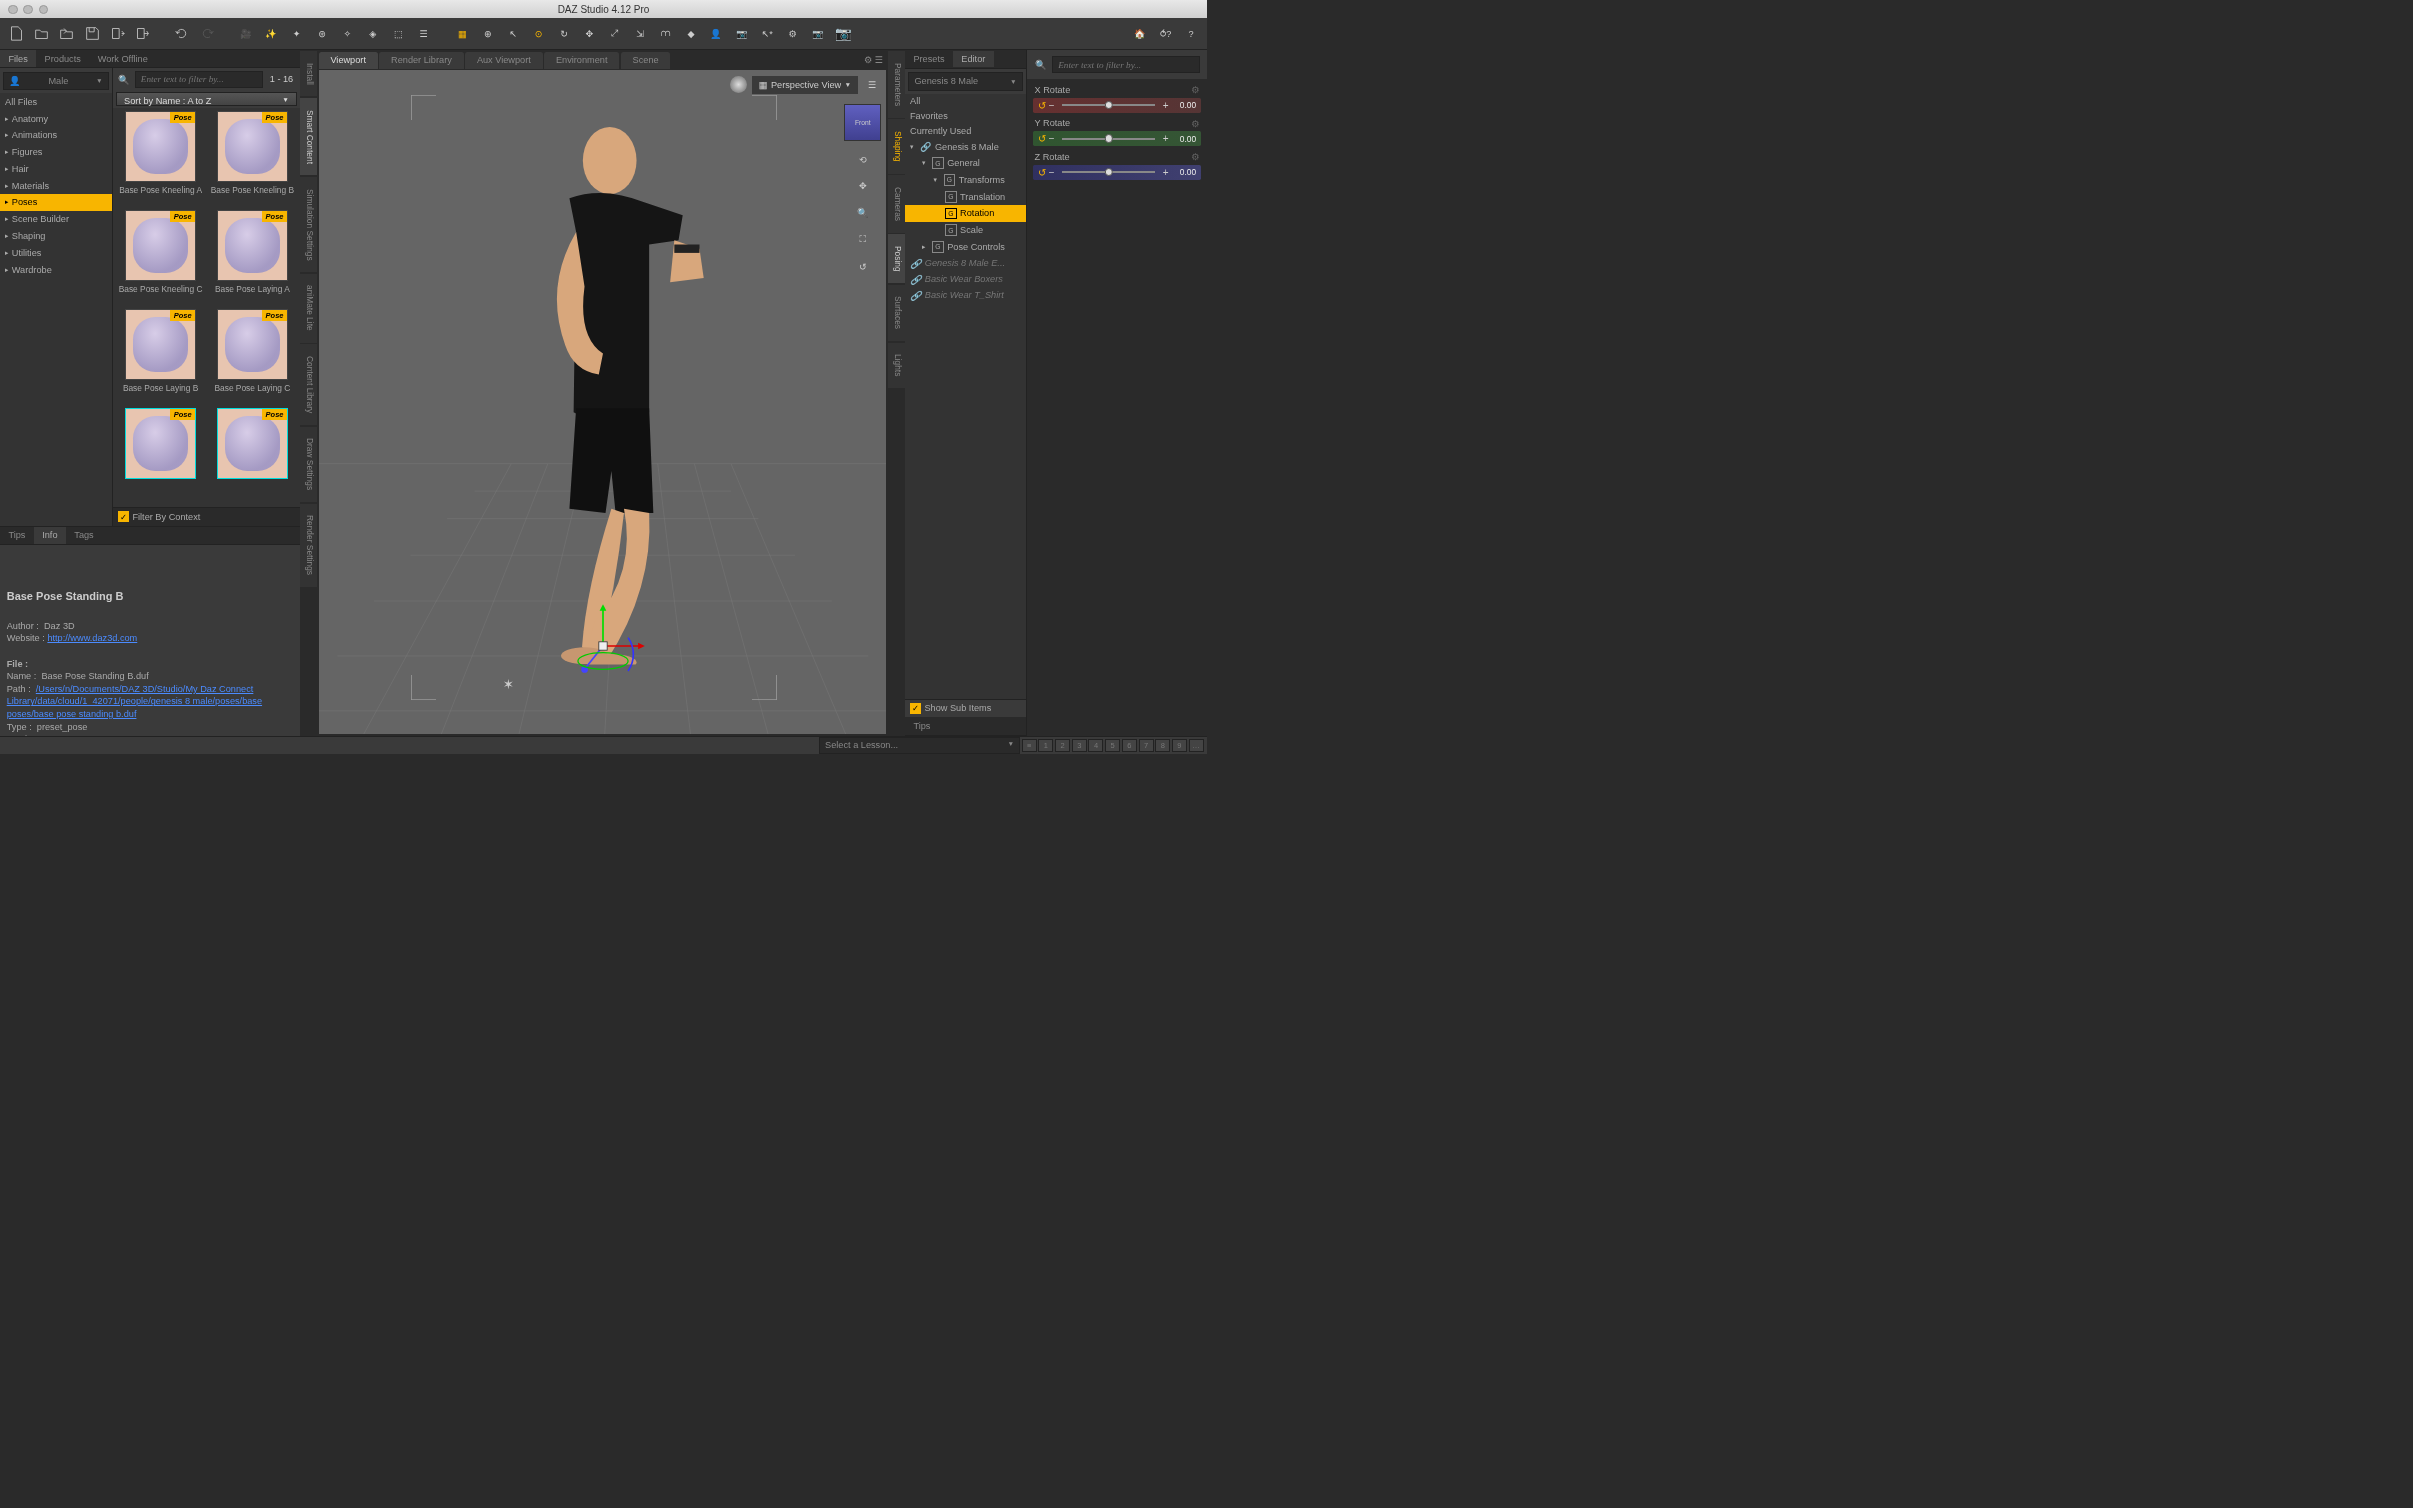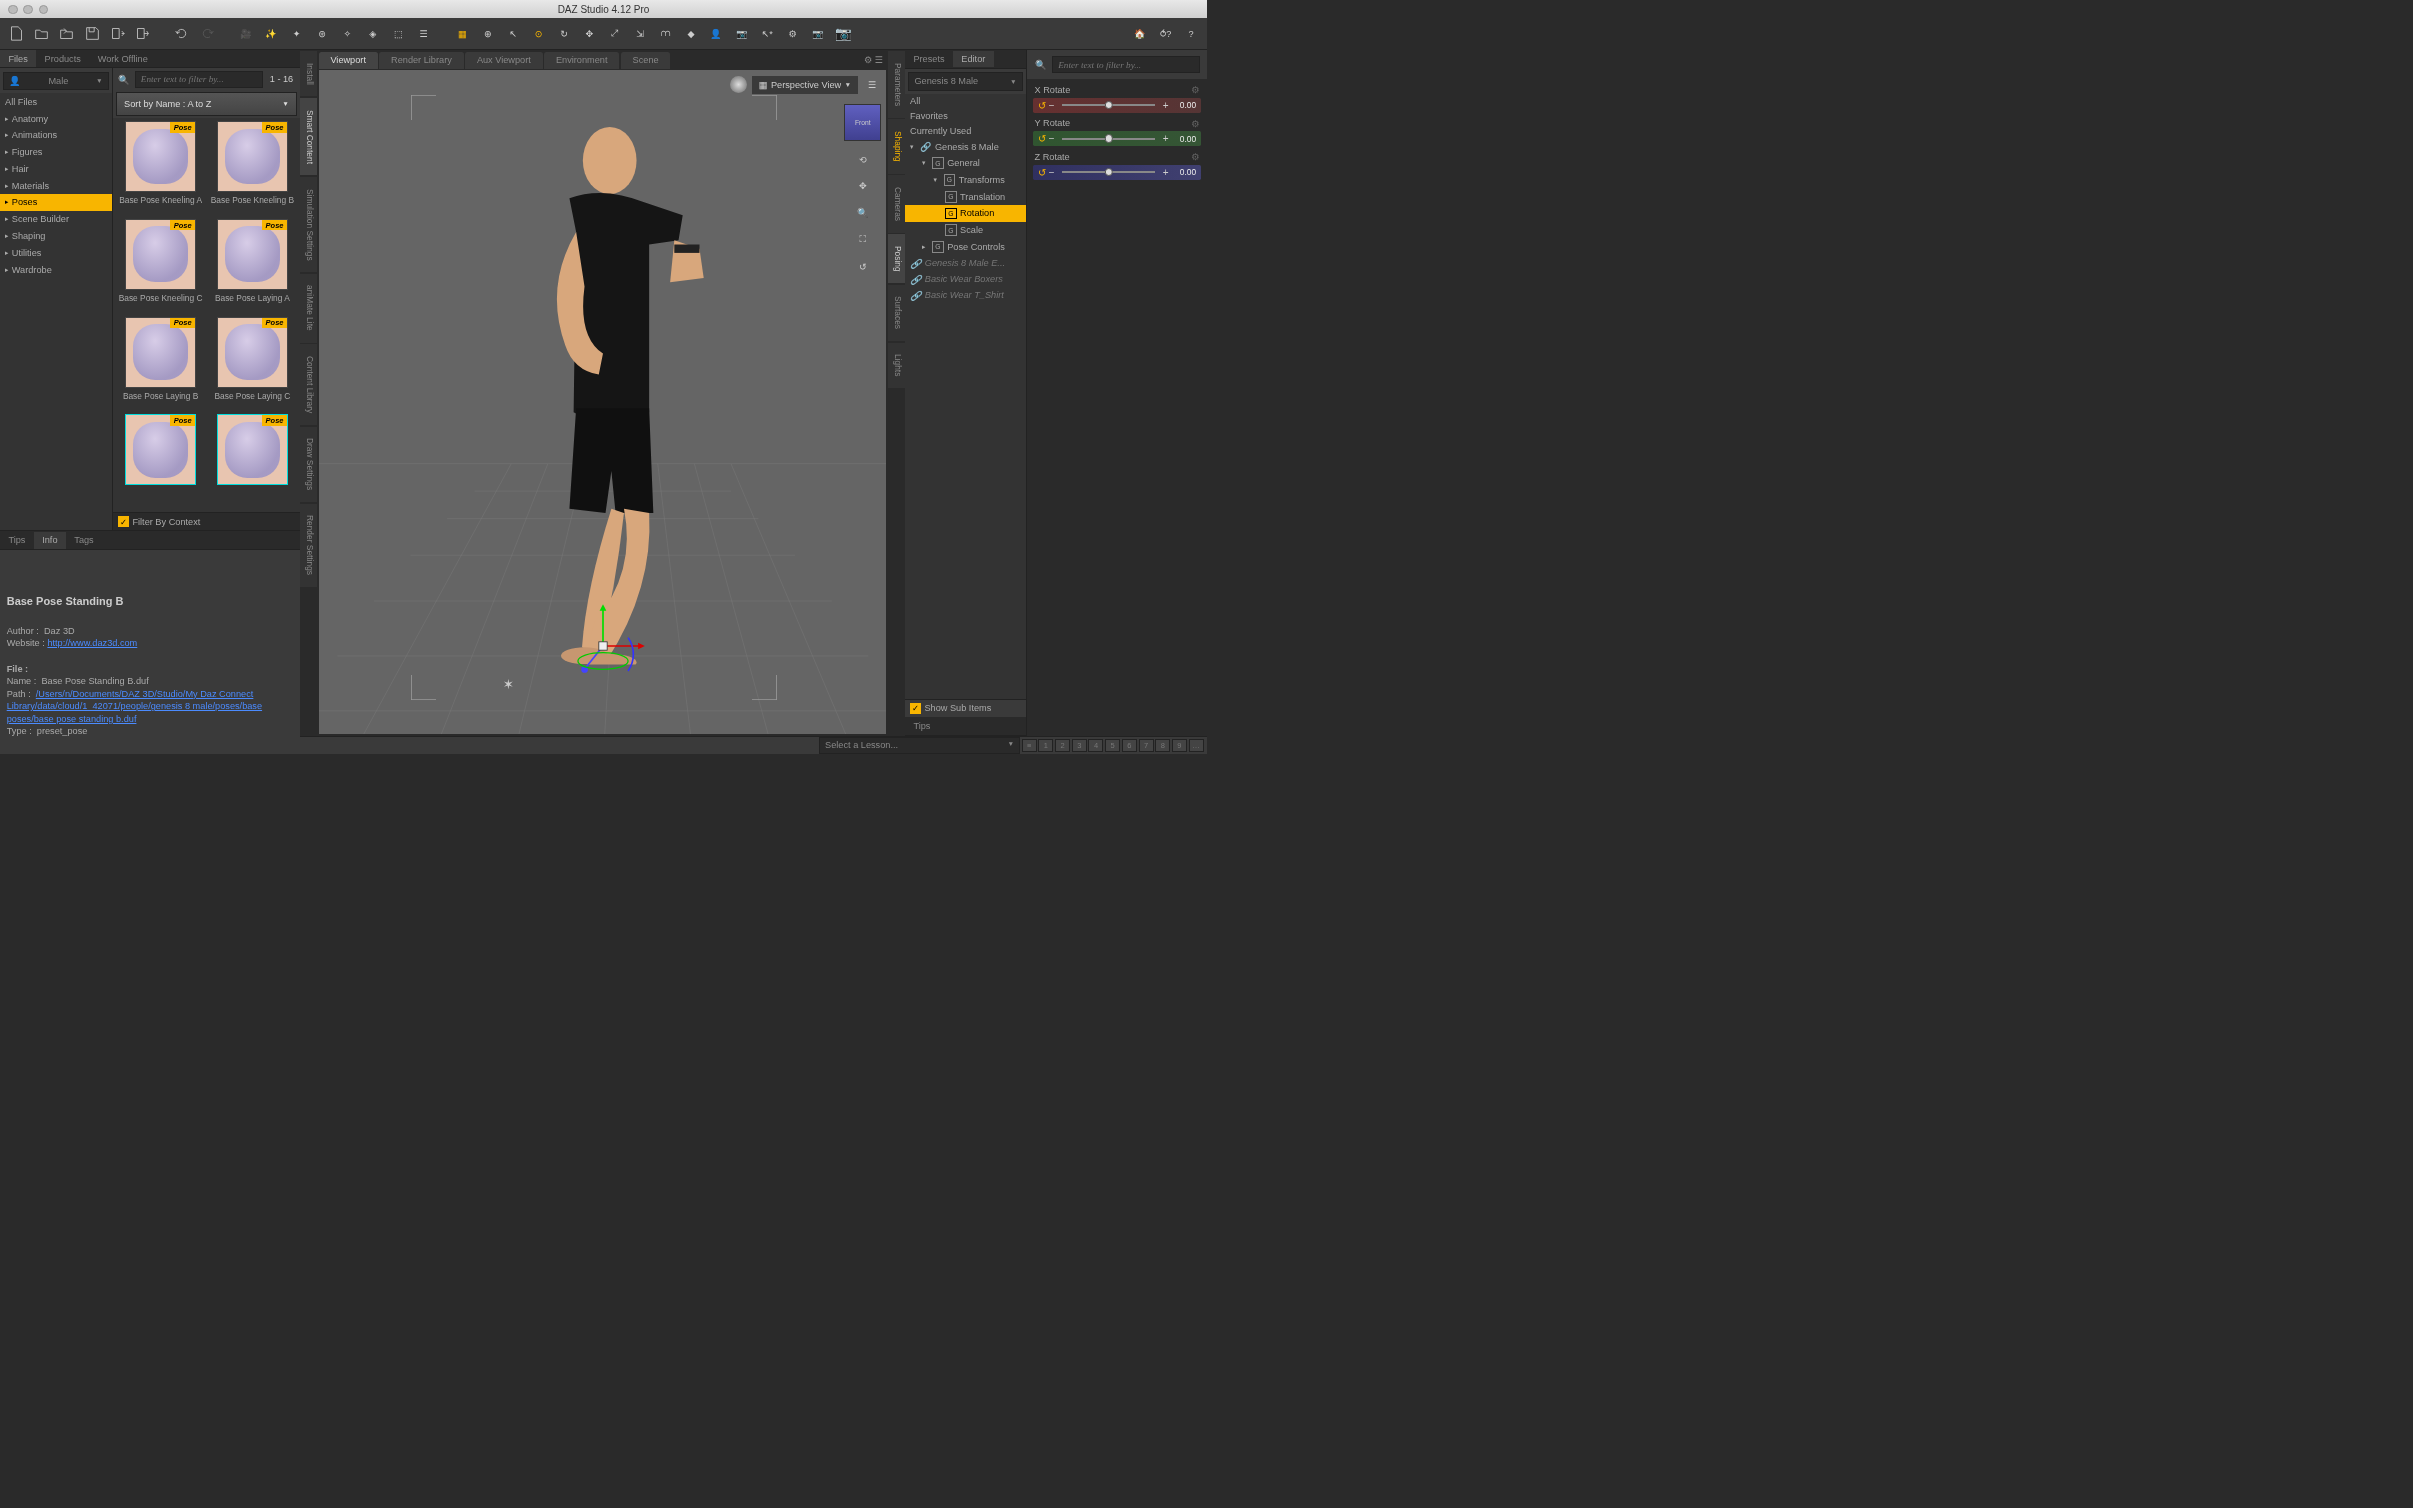--- a/index.html
+++ b/index.html
@@ -39,21 +39,21 @@
 .catlist { flex:1; overflow:auto; background:#333; }
 .cat-item { padding:3.4px 5px; display:flex; align-items:center; cursor:pointer; }
 .cat-item.active { background:#f8b500; color:#000; }
 .cat-arrow { font-size:6.7px; margin-right:3.4px; }
 
 .search-row { height:22px; display:flex; align-items:center; padding:1.7px 3.4px; gap:3.4px; }
 .search-icon { width:15px; height:15px; display:flex; align-items:center; justify-content:center; color:#888;}
 .search-input { flex:1; background:#2a2a2a; border:0.8px solid #222; color:#888; padding:2.5px 5px; font-size:9.2px; font-style:italic;font-family:Liberation Serif, serif;}
 .count { color:#ccc; padding:0 3.4px; }
 
-.sort-row { height:24px; background:linear-gradient(#555,#444); border:0.8px solid #222; margin:1.7px 3.4px; padding:3.4px 6.7px; display:flex; justify-content:space-between; color:#ddd; cursor:pointer;align-items:center;}
+.sort-row { height:14px; background:linear-gradient(#555,#444); border:0.8px solid #222; margin:1.7px 3.4px; padding:3.4px 6.7px; display:flex; justify-content:space-between; color:#ddd; cursor:pointer;}
 
 .grid { flex:1; overflow:auto; padding:3.4px; background:#333; display:grid; grid-template-columns:1fr 1fr; gap:3.4px; }
 .pose-card { text-align:center; }
 .pose-thumb { width:71px; height:71px; background:#e8c5b0; border:1.7px solid #444; position:relative; margin:0 auto;}
 .pose-card.sel .pose-thumb { border-color:#0dd; }
 .pose-badge { position:absolute; top:0; right:0; background:#f8b500; color:#000; font-size:7.5px; font-style:italic; font-weight:bold; padding:0.8px 3.4px;text-align:right; }
 .pose-label { color:#aaa; font-size:8.4px; margin-top:3.4px; line-height:10px; min-height:20px;}
 .mini-figure { position:absolute; inset:6.7px; background:radial-gradient(ellipse at 40% 30%,#d0d0ff 0%,#8888cc 70%); border-radius:40%; opacity:.7;}
 
 .filter-row { height:18.4px; display:flex; align-items:center; padding:0 5px; gap:3.4px; background:#2a2a2a; border-top:0.8px solid #222;}

